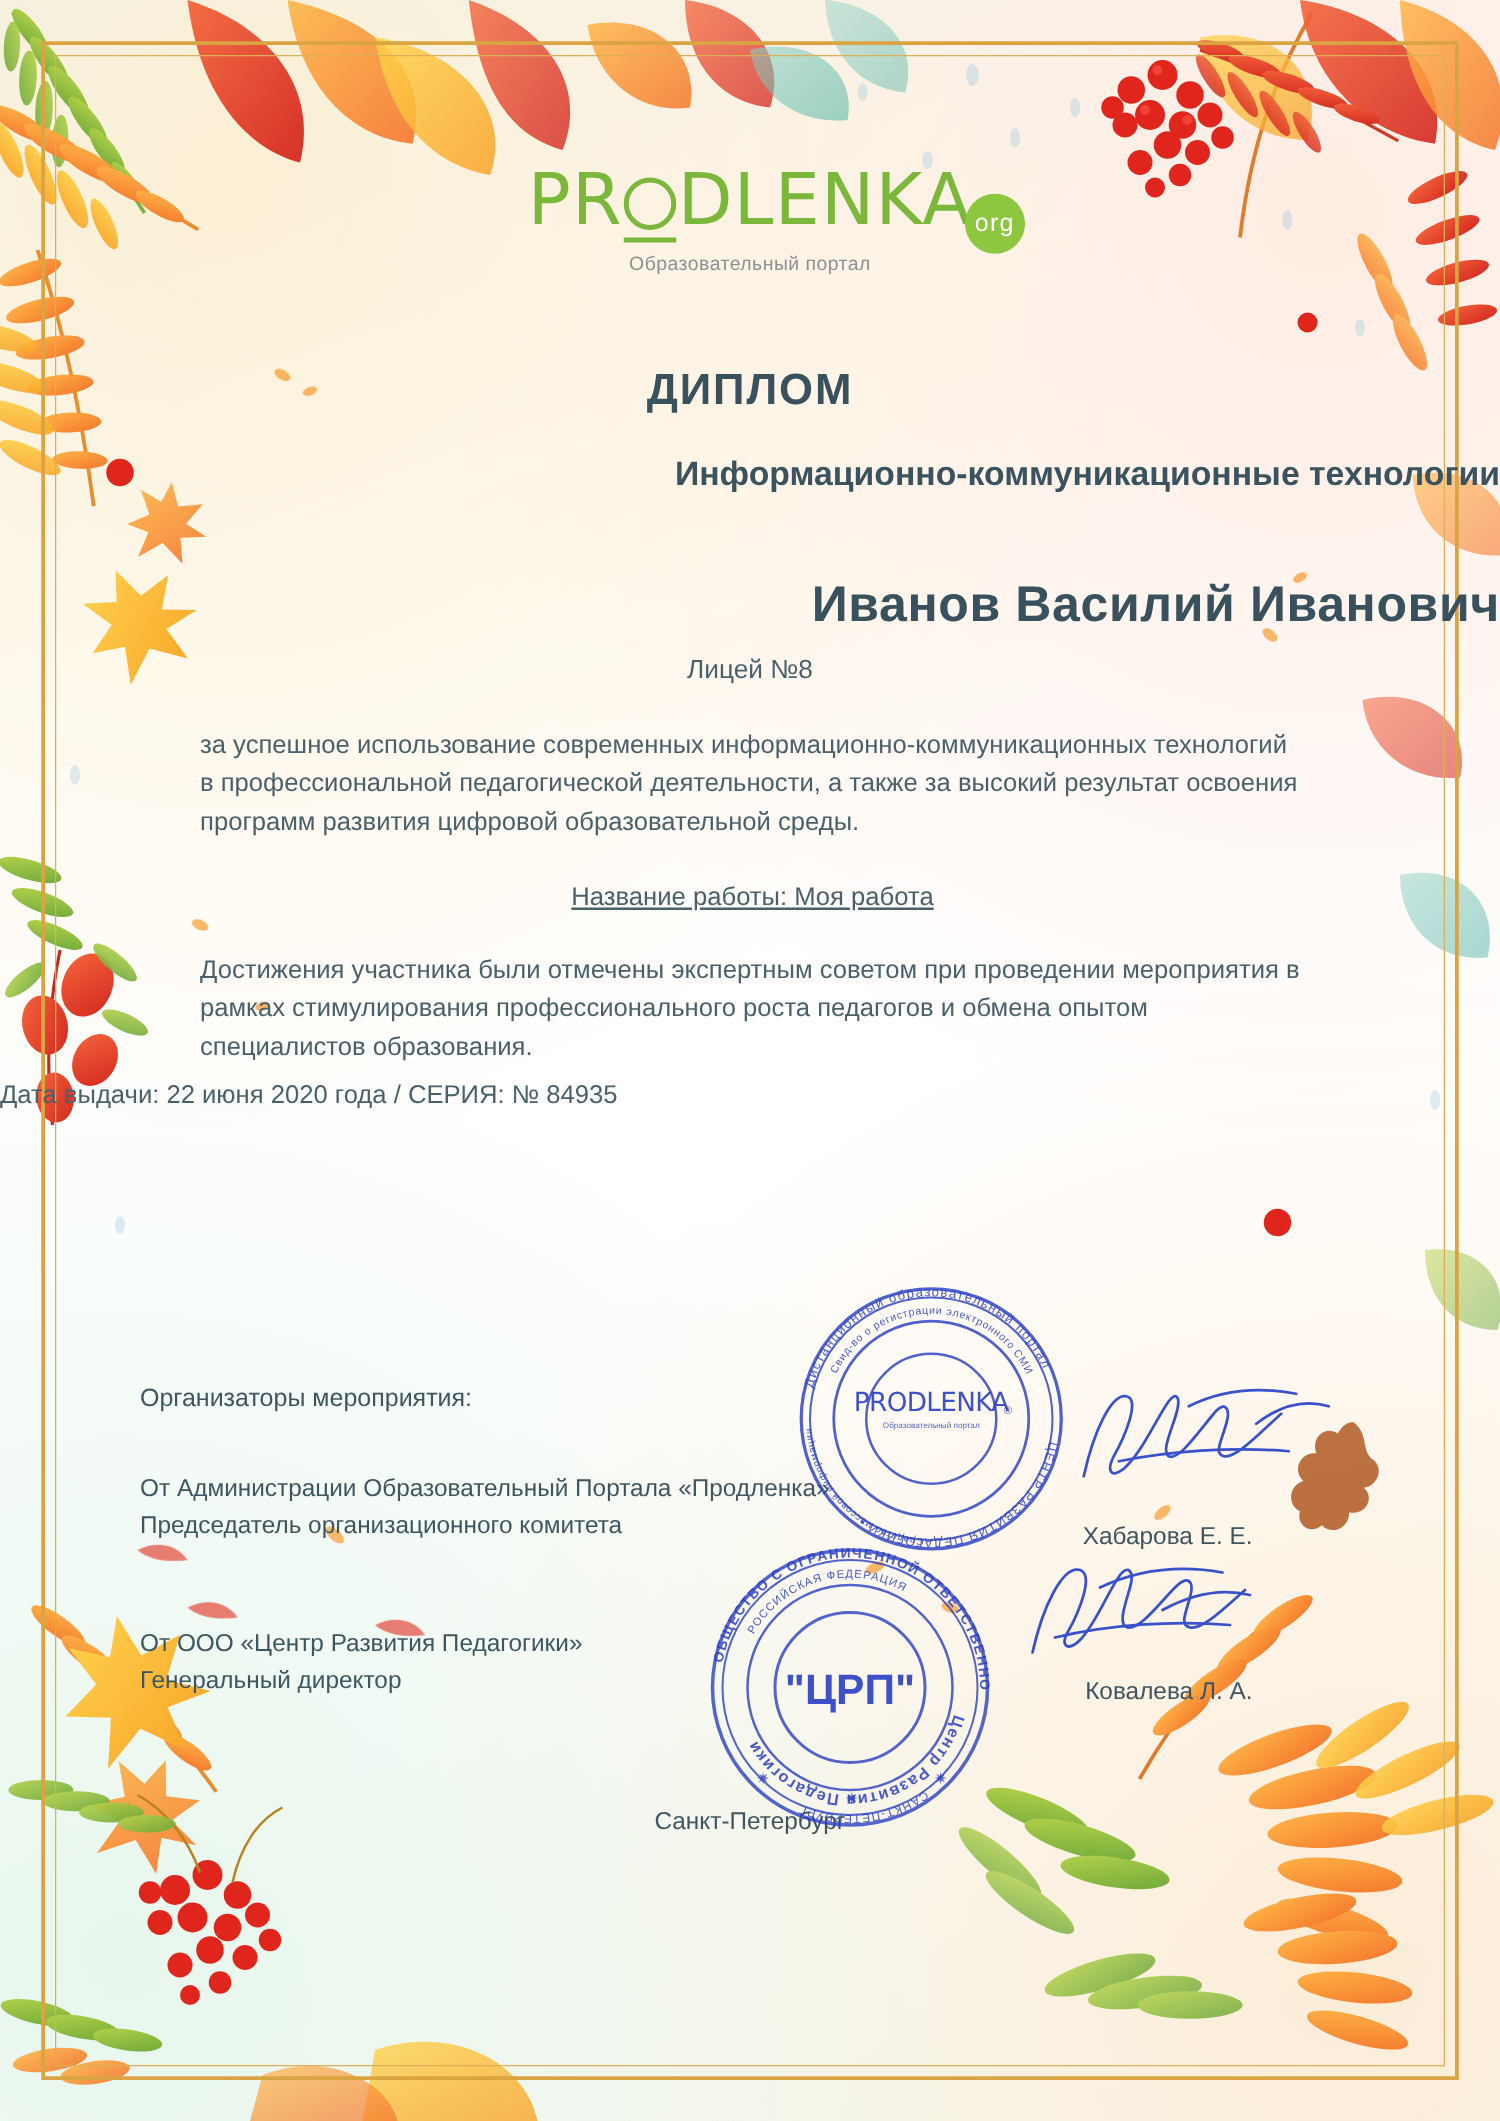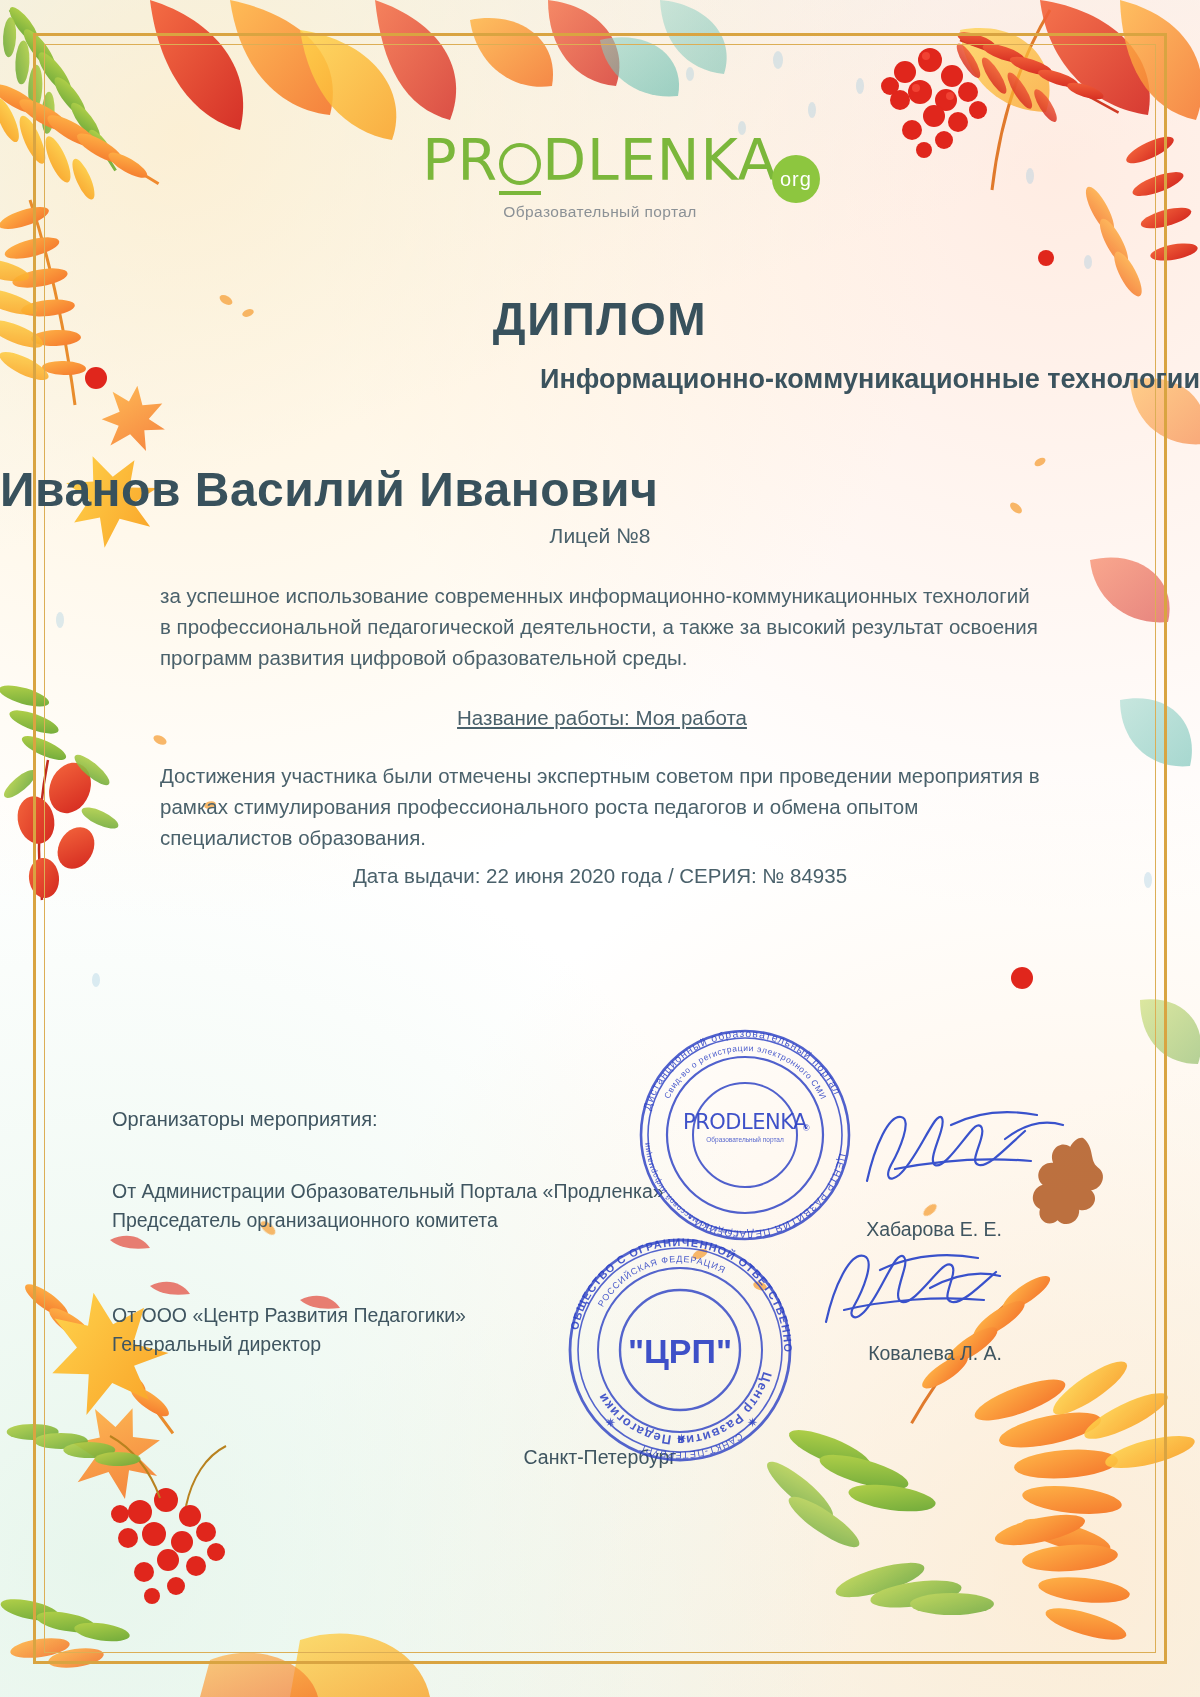--- a/index.html
+++ b/index.html
@@ -50,47 +50,47 @@
     position:absolute;right:-42px;bottom:-14px;
     width:48px;height:48px;border-radius:50%;background:#8dc63f;
     color:#fff;font-size:20px;line-height:48px;text-align:center;
     font-family:"Liberation Sans",sans-serif;
   }
   .logo-sub{
     margin-top:14px;font-size:15.5px;color:#8b9196;letter-spacing:.4px;
   }
   .title{
     position:absolute;left:0;right:0;top:292px;text-align:center;
-    font-size:46px;font-weight:bold;color:#38515c;letter-spacing:1.5px;
+    font-size:35px;font-weight:bold;color:#38515c;letter-spacing:1.5px;
   }
   .subtitle{
     position:absolute;left:0;right:0;top:364px;text-align:right;
     font-size:27px;font-weight:bold;color:#3b535e;
   }
   .awarded{
     position:absolute;left:0;right:0;top:418px;text-align:center;
     font-size:20.5px;color:#4a616b;
   }
   .recipient{
-    position:absolute;left:0;right:0;top:462px;text-align:left;
-    font-size:48px;font-weight:bold;color:#38515c;letter-spacing:.5px;
+    position:absolute;left:0;right:0;top:462px;text-align:right;
+    font-size:40px;font-weight:bold;color:#38515c;letter-spacing:.5px;
   }
   .institution{
     position:absolute;left:0;right:0;top:524px;text-align:center;
     font-size:21px;color:#4a616b;
   }
   .body-par{
     position:absolute;left:160px;width:880px;text-align:left;
     font-size:20.5px;line-height:31px;color:#4a616b;
   }
   .p1{top:580px;}
   .work-title{position:absolute;left:4px;right:0;top:706px;text-align:center;font-size:20.5px;color:#4a616b;text-decoration:underline;}
   .p2{top:760px;}
   .issue{
-    position:absolute;left:0;right:0;top:864px;text-align:center;
+    position:absolute;left:0;right:0;top:864px;
     font-size:20.5px;color:#4a616b;
   }
   
   .sig-block{position:absolute;left:112px;top:1108px;width:980px;}
   .organizers{font-size:20px;color:#3f5560;}
   .org-row{position:relative;margin-top:46px;height:62px;}
   .org-left{font-size:19.5px;color:#3f5560;line-height:29px;}
   .org-name{
     position:absolute;right:90px;bottom:-2px;font-size:19.5px;color:#3f5560;white-space:nowrap;
   }

